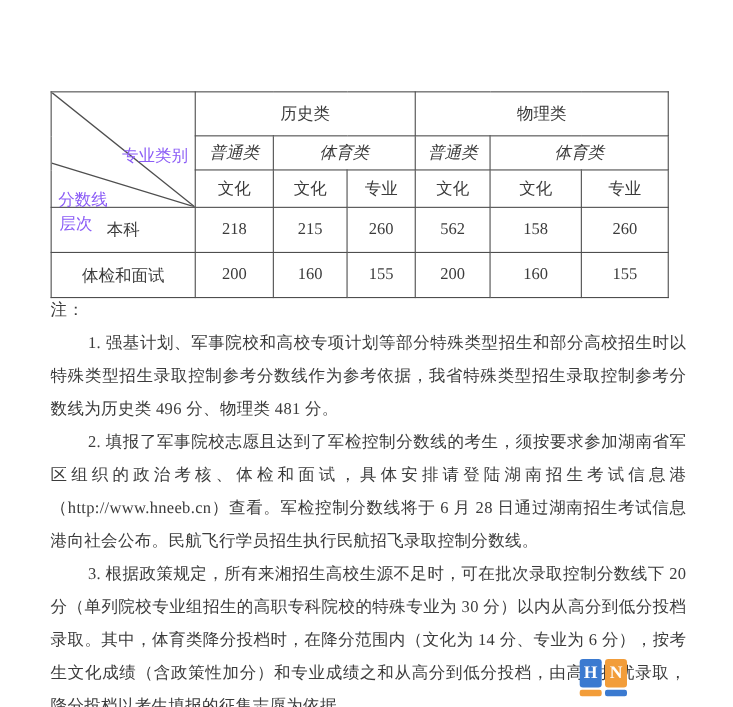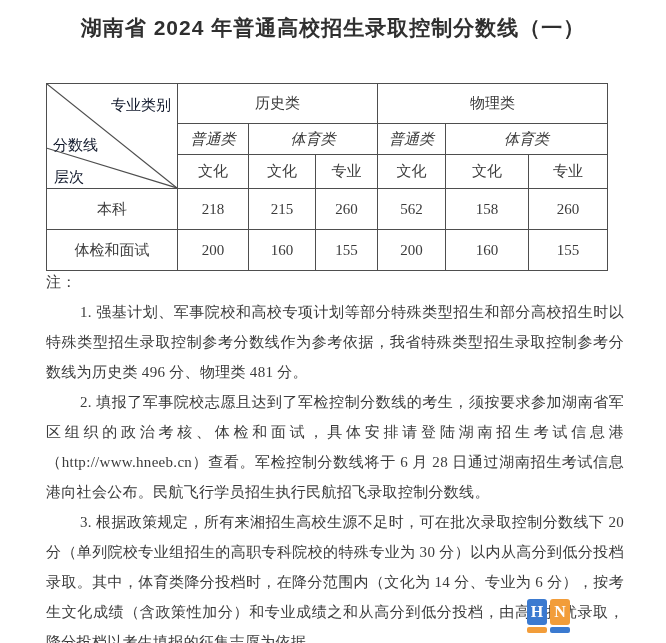--- a/index.html
+++ b/index.html
@@ -30,24 +30,24 @@
   tr.r1 td { height:39px; }
   tr.r2 td { height:30px;font-style:italic; }
   tr.r3 td { height:33px;font-family:Liberation Mono, monospace; }
   tr.r4 td { height:40px; }
   tr.r5 td { height:40px; }
   td.num { font-size:16px; }
 
   
   td.corner { position:relative; }
   td.corner svg { position:absolute; left:0; top:0; width:100%; height:100%; display:block; }
-  td.corner .lbl { position:absolute; font-size:15px; color:#0f172a; white-space:nowrap; }
+  td.corner .lbl { position:absolute; font-size:15px; color:#8b5cf6; white-space:nowrap;margin-top:36px; }
   .lbl-category { top:12px; right:6px; }
   .lbl-scoreline { top:52px; left:6px; }
-  .lbl-level { top:84px; left:7px; }
+  .lbl-level { top:74px; left:7px; }
 
   
   .notes {
     position:absolute; left:46px; top:267px; width:578px;
     font-size:15px; line-height:30px; letter-spacing:0.3px;
     text-align:justify; color:#3b3b3b;
   }
   .notes .notes-heading { text-align:left; }
   .notes p { margin:0; text-indent:34px; }
 
@@ -60,21 +60,20 @@
     color:#ffffff; font-weight:bold; font-size:16px;
     font-family:"Liberation Serif", serif;
   }
   .logo-bar { height:6px; border-radius:2px; }
 </style>
 </head>
 <body>
 
 <div class="page">
 
-  <h1 class="doc-title">湖南省 2024 年普通高校招生录取控制分数线（一）</h1>
 
   <table class="score-table">
     <colgroup>
       <col style="width:131px">
         <col style="width:71px">
         <col style="width:67px">
       <col style="width:62px">
         <col style="width:68px">
         <col style="width:83px">
       <col style="width:79px">

